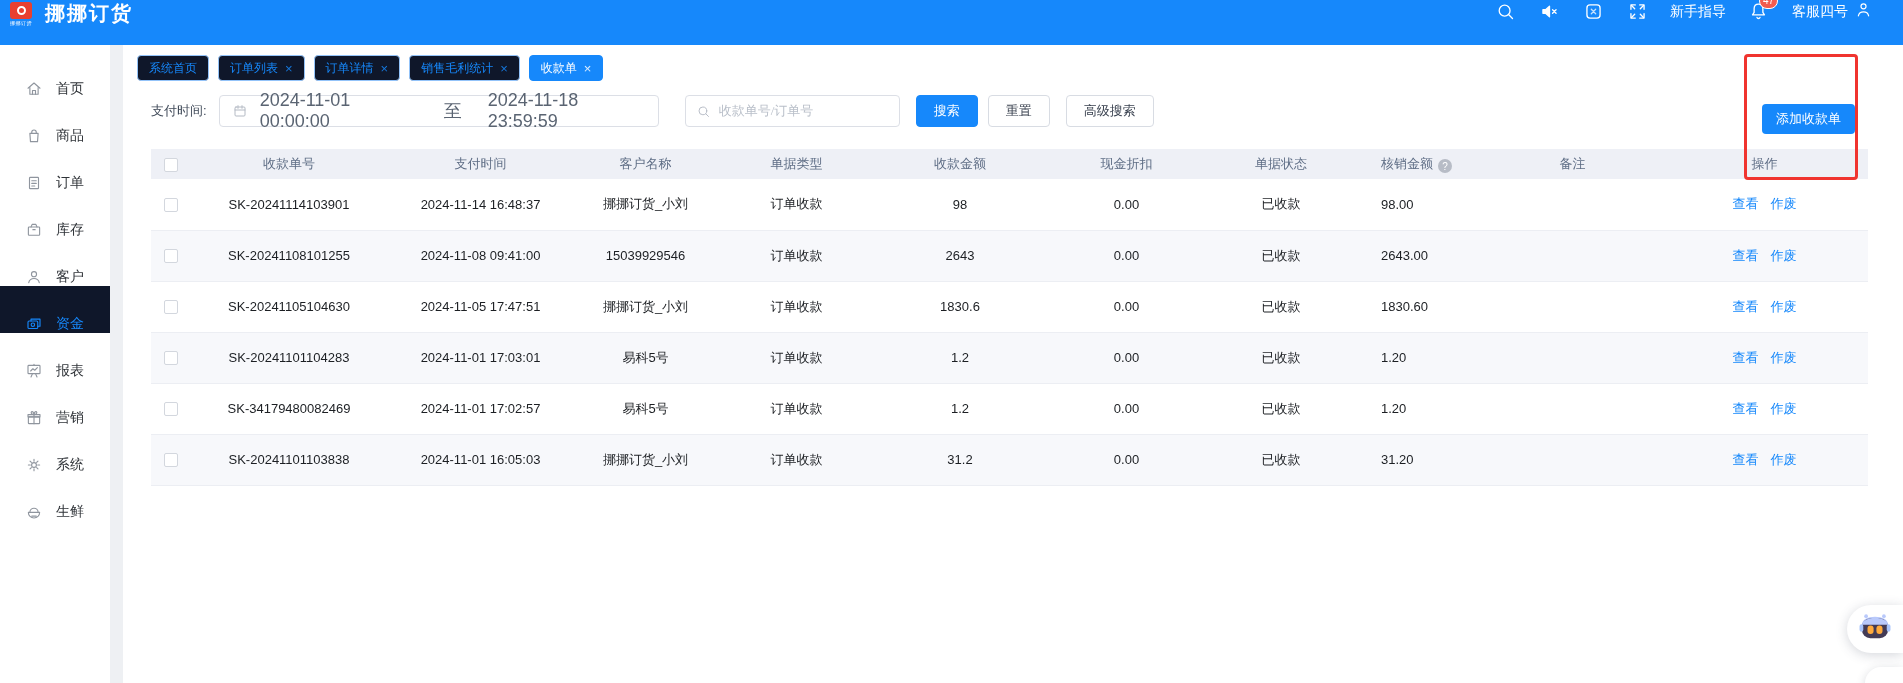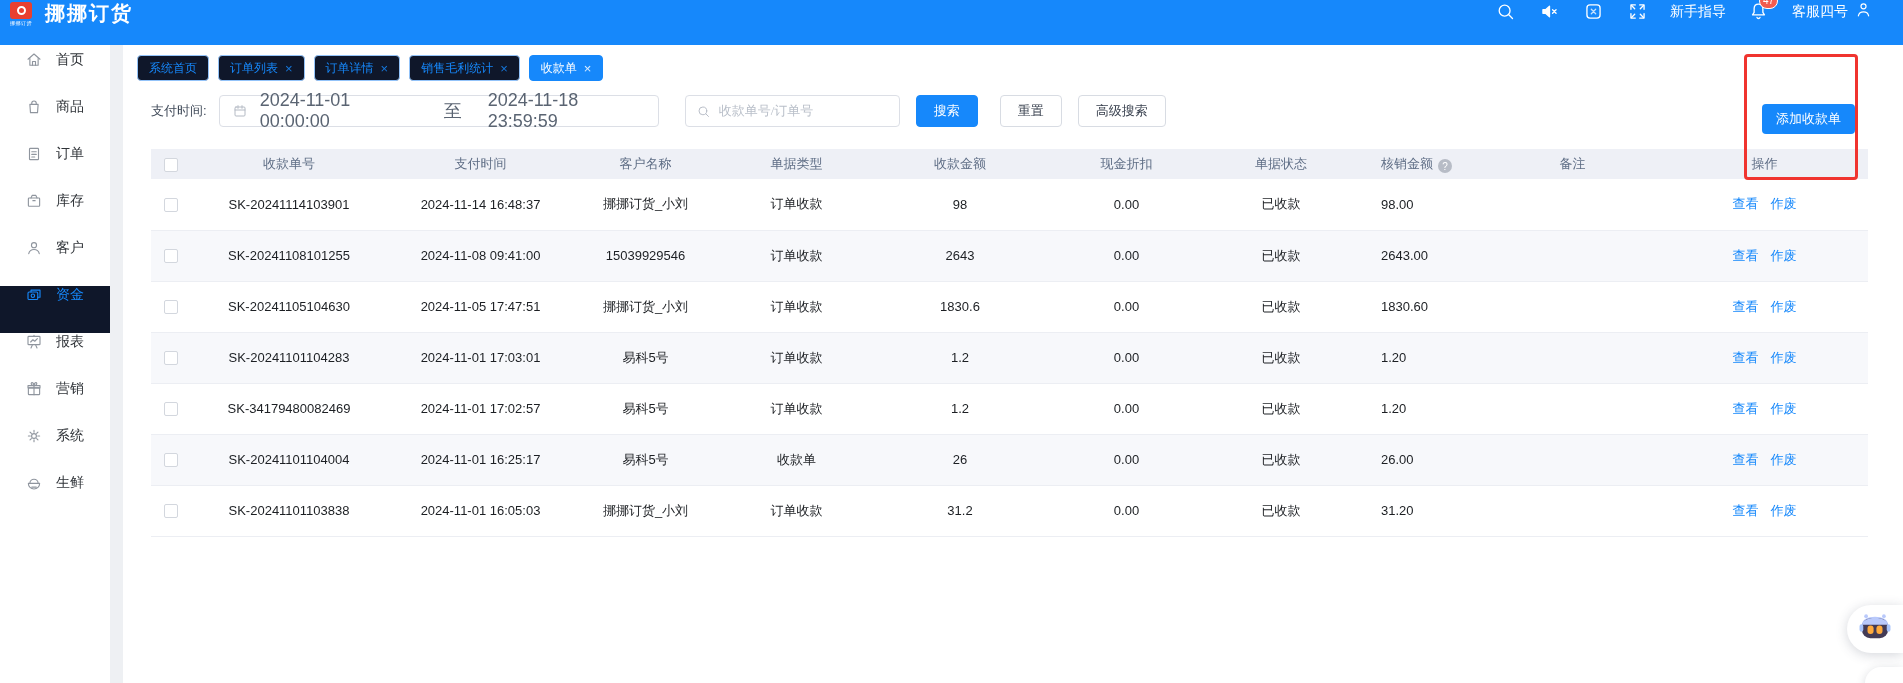--- a/index.html
+++ b/index.html
@@ -20,21 +20,21 @@
   .tb-ico{width:22px;height:22px;display:flex;align-items:center;justify-content:center;color:#fff;cursor:pointer}
   .tb-text{font-size:14px;cursor:pointer}
   .bell-wrap{position:relative;cursor:pointer;width:22px;height:22px}
   .badge{position:absolute;top:-8px;left:11px;min-width:18px;height:16px;background:#f25b4f;border:1px solid #fff;
          border-radius:9px;color:#fff;font-size:10px;display:flex;align-items:center;justify-content:center;padding:0 3px}
   .user-wrap{display:flex;align-items:center;gap:6px;cursor:pointer}
 
   
   .sidebar{position:absolute;left:0;top:45px;width:110px;bottom:0;background:#fff;padding-top:6px}
   .sidebar-gap{position:absolute;left:110px;top:45px;width:13px;bottom:0;background:#eef0f3}
-  .sb-item{height:47px;display:flex;align-items:flex-start;gap:13px;padding-left:25px;font-size:14px;color:#2f3338;cursor:pointer}
+  .sb-item{height:47px;display:flex;align-items:flex-end;gap:13px;padding-left:25px;font-size:14px;color:#2f3338;cursor:pointer}
   .sb-ico{width:18px;height:18px;color:#8f959e;display:flex;align-items:center;justify-content:center}
   .sb-item.active{background:#0f172a;color:#1688fb}
   .sb-item.active .sb-ico{color:#1688fb}
 
   
   .main{position:absolute;left:123px;top:45px;right:0;bottom:0;background:#fff}
 
   .tabbar{display:flex;gap:9px;margin:10px 0 0 14px}
   .tab{height:26px;display:flex;align-items:center;gap:7px;padding:0 11px;border:1px solid #93c3f9;
        border-radius:4px;background:#0f172a;color:#1688fb;font-size:12px;cursor:pointer;white-space:nowrap}
@@ -49,21 +49,21 @@
   .date-to{margin:0 26px;color:#5a6472}
   .search-box{margin-left:26px;width:215px;height:32px;border:1px solid #dcdfe6;border-radius:4px;
               display:flex;align-items:center;padding:0 10px;gap:8px;background:#fff}
   .search-box .mag{width:15px;height:15px;color:#b4bac4;flex:0 0 auto}
   .search-box input{border:none;outline:none;width:100%;font-size:13px;color:#333;font-family:Liberation Serif, serif;background:transparent}
   .search-box input::placeholder{color:#b9bfc9}
   .btn{height:32px;padding:0 17px;border-radius:4px;font-size:13px;border:1px solid #d8dce3;background:#fff;
        color:#39414f;cursor:pointer;font-family:inherit}
   .btn.primary{background:#1688fb;border-color:#1688fb;color:#fff}
   .btn-search{margin-left:16px}
-  .btn-reset{margin-left:22px}
+  .btn-reset{margin-left:10px}
   .btn-adv{margin-left:16px}
 
   .add-btn{position:absolute;top:104px;right:48px;height:30px;padding:0 14px;background:#1688fb;color:#fff;
            border:none;border-radius:4px;font-size:13px;cursor:pointer;font-family:inherit}
   .red-box{position:absolute;left:1744px;top:54px;width:114px;height:126px;border:3px solid #f0342f;
            border-radius:4px;pointer-events:none;z-index:5}
 
   
   table{margin:22px 0 0 28px;width:1717px;border-collapse:collapse;table-layout:fixed;font-size:13px}
   thead th{background:#eef0f6;height:30px;font-weight:normal;color:#5e6d85;text-align:center;overflow:hidden;white-space:nowrap}
@@ -379,33 +379,20 @@
             <td>订单收款</td>
             <td>1.2</td>
             <td>0.00</td>
             <td>已收款</td>
             <td class="col-writeoff">1.20</td>
             <td></td>
             <td><a class="lnk">查看</a><a class="lnk">作废</a></td>
           </tr>
           <tr>
             <td><span class="cbx"></span></td>
-            <td>SK-20241101104004</td>
-            <td>2024-11-01 16:25:17</td>
-            <td>易科5号</td>
-            <td>收款单</td>
-            <td>26</td>
-            <td>0.00</td>
-            <td>已收款</td>
-            <td class="col-writeoff">26.00</td>
-            <td></td>
-            <td><a class="lnk">查看</a><a class="lnk">作废</a></td>
-          </tr>
-          <tr>
-            <td><span class="cbx"></span></td>
             <td>SK-20241101103838</td>
             <td>2024-11-01 16:05:03</td>
             <td>挪挪订货_小刘</td>
             <td>订单收款</td>
             <td>31.2</td>
             <td>0.00</td>
             <td>已收款</td>
             <td class="col-writeoff">31.20</td>
             <td></td>
             <td><a class="lnk">查看</a><a class="lnk">作废</a></td>

